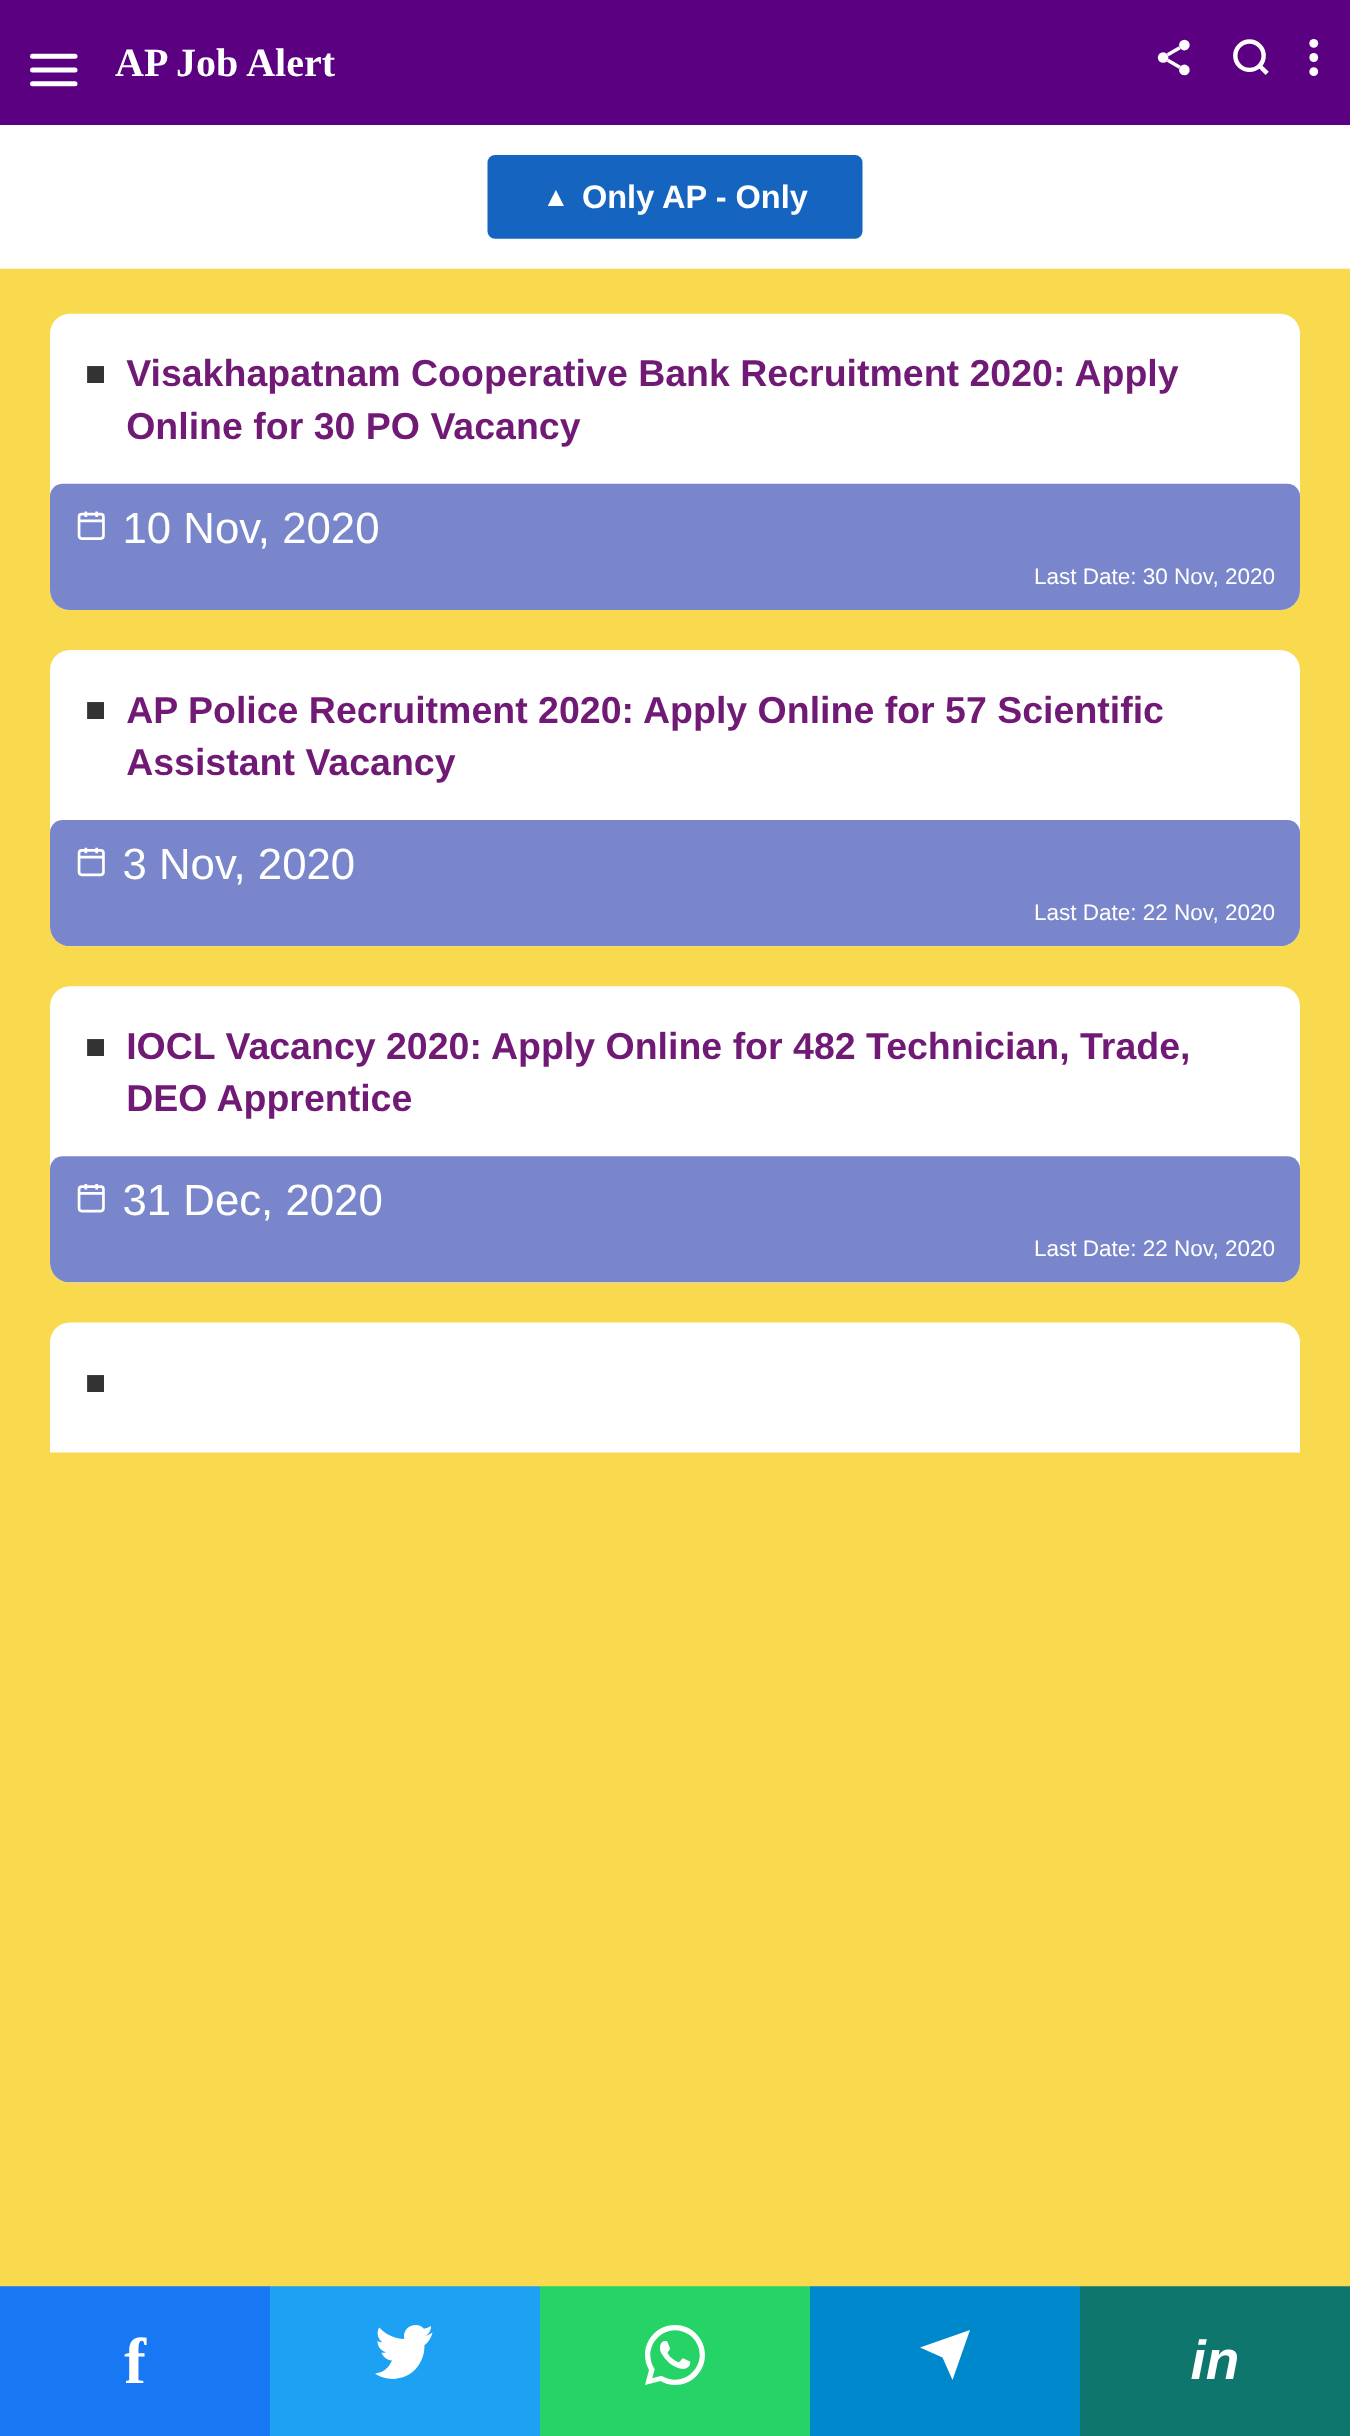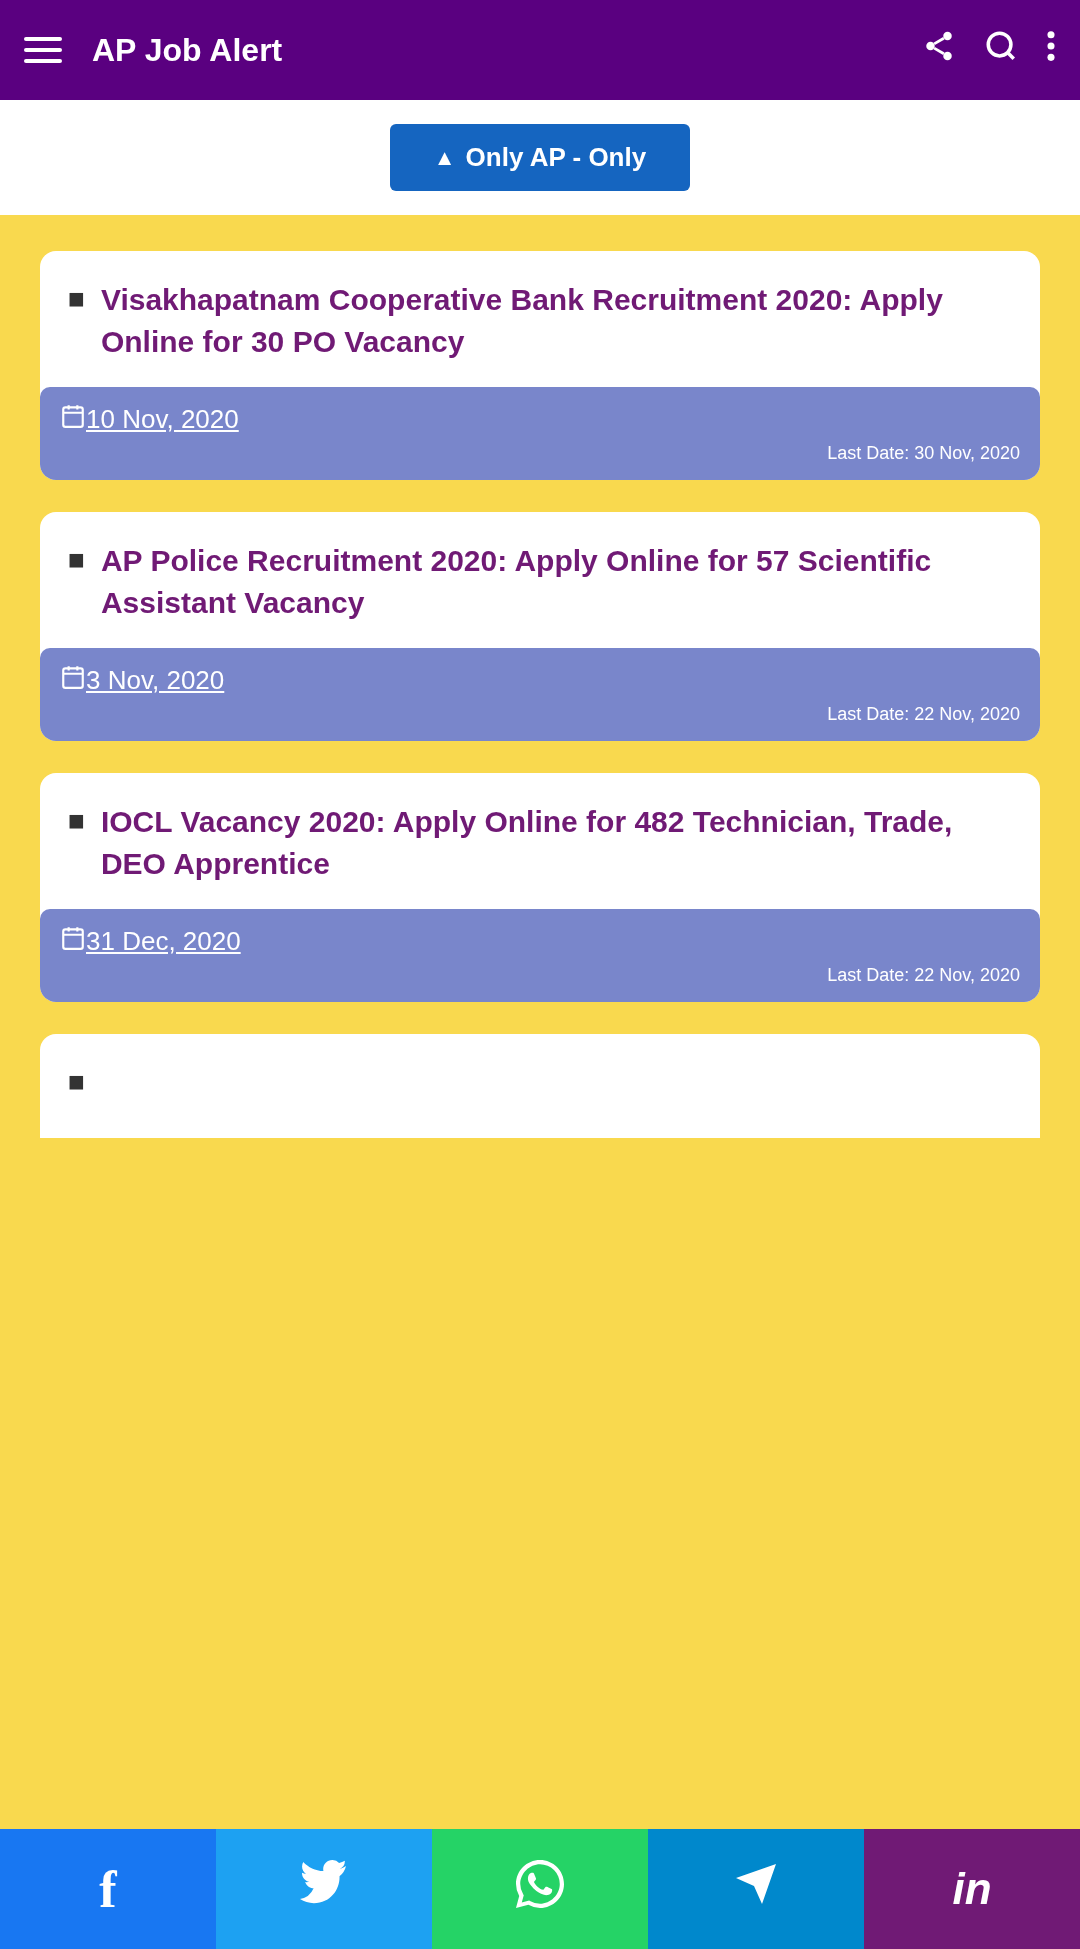--- a/index.html
+++ b/index.html
@@ -24,22 +24,23 @@
       background: #5a0080;
       display: flex;
       align-items: center;
       justify-content: space-between;
       padding: 18px 24px;
       height: 100px;
     }
 
     .header-left {
       display: flex;
-      align-items: center;
+      align-items: flex-end;
       gap: 30px;
+      font-family: Liberation Serif, serif;
     }
 
     .hamburger-icon {
       display: flex;
       flex-direction: column;
       gap: 7px;
       cursor: pointer;
     }
 
     .hamburger-icon span {
@@ -136,24 +137,24 @@
     .job-meta {
       background: #7986cb;
       border-radius: 10px;
       padding: 16px 20px;
       margin: 0 -28px;
     }
 
     .job-meta-date {
       display: flex;
       align-items: center;
-      color: white;
-      font-size: 26px;
+      gap: 12px;
+      color: white;
+      font-size: 35px;
       margin-bottom: 8px;
-      text-decoration: underline;
     }
 
     .calendar-icon {
       font-size: 24px;
     }
 
     .job-meta-last {
       color: white;
       font-size: 18px;
       text-align: right;
@@ -181,21 +182,21 @@
       color: white;
       font-weight: bold;
       border: none;
       outline: none;
     }
 
     .social-btn.facebook { background: #1877f2; }
     .social-btn.twitter { background: #1da1f2; }
     .social-btn.whatsapp { background: #25d366; }
     .social-btn.telegram { background: #0088cc; }
-    .social-btn.linkedin { background: #701a75; }
+    .social-btn.linkedin { background: #0f766e; }
 
     .social-icon {
       font-style: normal;
     }
 
     
     .partial-card {
       background: white;
       border-radius: 16px 16px 0 0;
       padding: 28px 28px 16px 28px;

